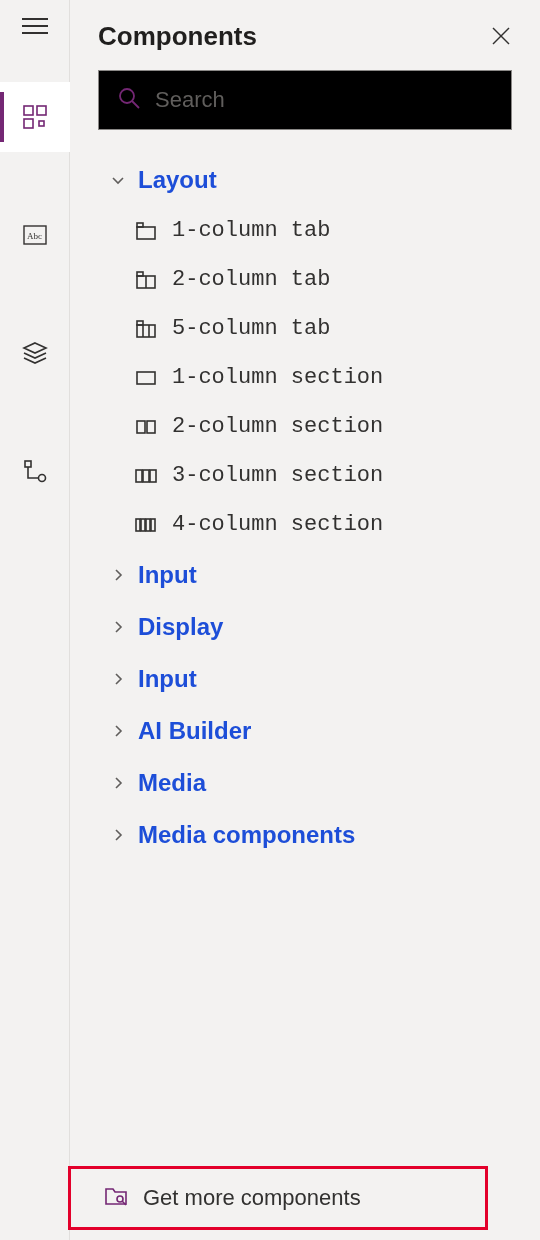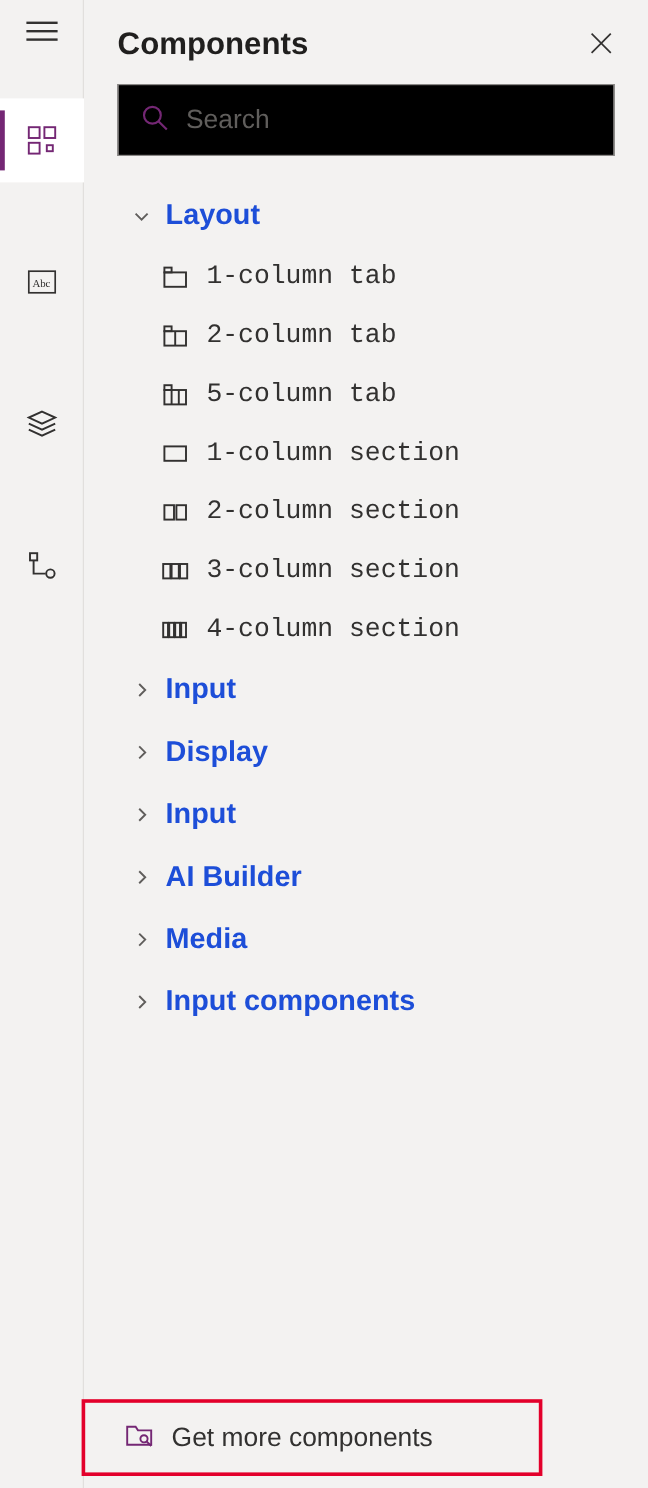--- a/index.html
+++ b/index.html
@@ -129,21 +129,21 @@
       position: absolute;
       left: 0;
       bottom: 10px;
       height: 64px;
       padding: 12px 32px;
       display: flex;
       align-items: center;
       gap: 14px;
       cursor: pointer;
       border: 3px solid #e3002b;
-      width: 384px;
+      width: 420px;
       margin-left: -2px;
     }
     .footer-label {
       font-size: 22px;
       color: #323130;
     }
   </style>
 </head>
 <body>
 
@@ -335,21 +335,21 @@
           </svg>
         </span>
         <span class="group-label">Media</span>
       </div>
       <div class="group-header">
         <span class="chevron">
           <svg width="16" height="16" viewBox="0 0 16 16" fill="none" stroke="#605e5c" stroke-width="1.6">
             <polyline points="6,3 11,8 6,13"></polyline>
           </svg>
         </span>
-        <span class="group-label">Input components</span>
+        <span class="group-label">Media components</span>
       </div>
     </div>
 
   <div class="panel-footer">
     <span>
       <svg width="26" height="26" viewBox="0 0 26 26" fill="none" stroke="#742774" stroke-width="1.6">
         <path d="M3 6 L10 6 L12 9 L23 9 L23 21 L3 21 Z"></path>
         <circle cx="17" cy="16" r="3"></circle>
         <line x1="19" y1="18" x2="23" y2="22"></line>
       </svg>

